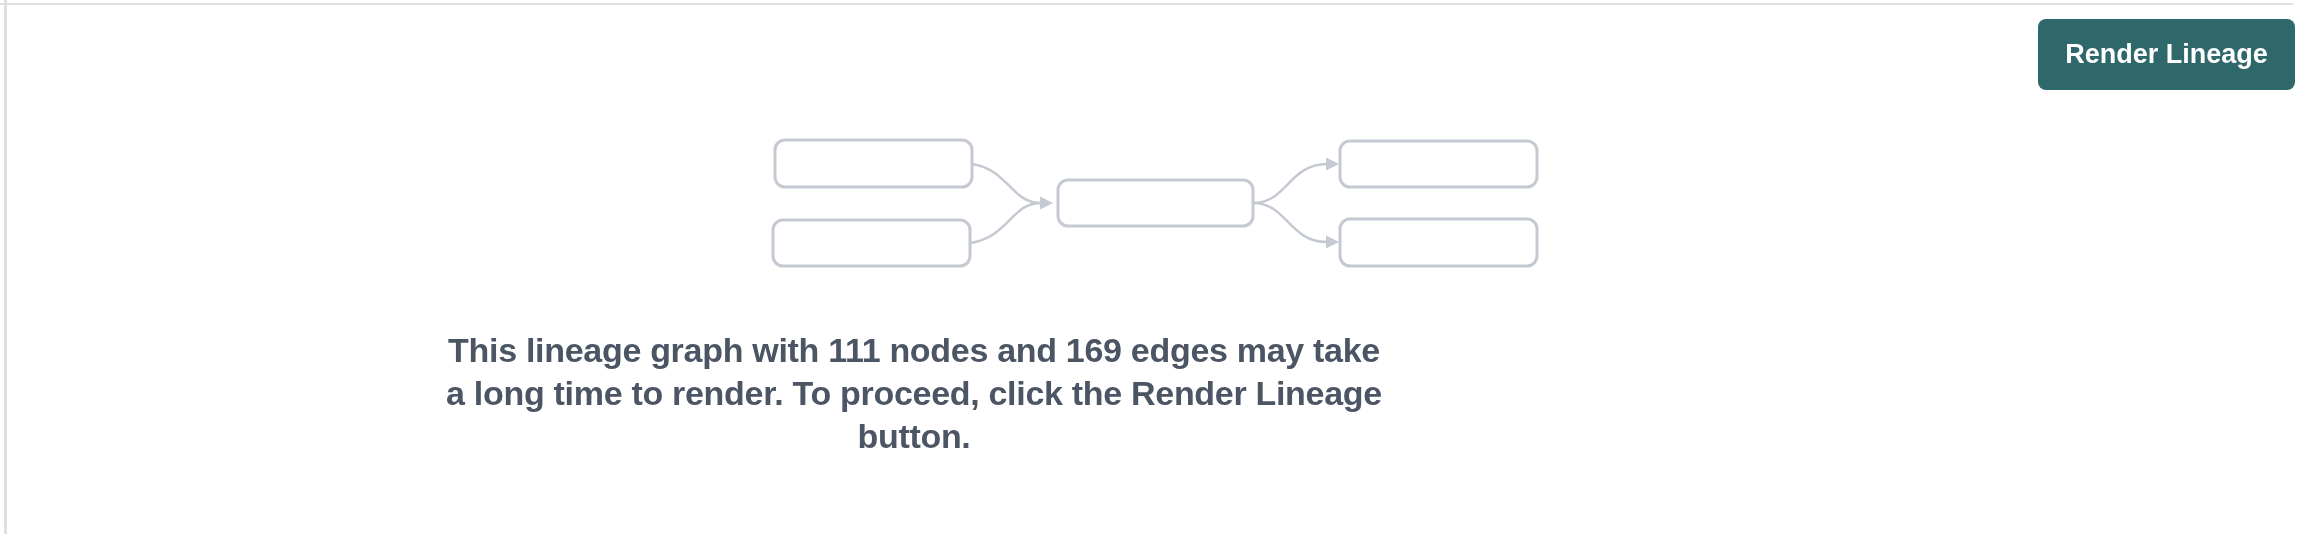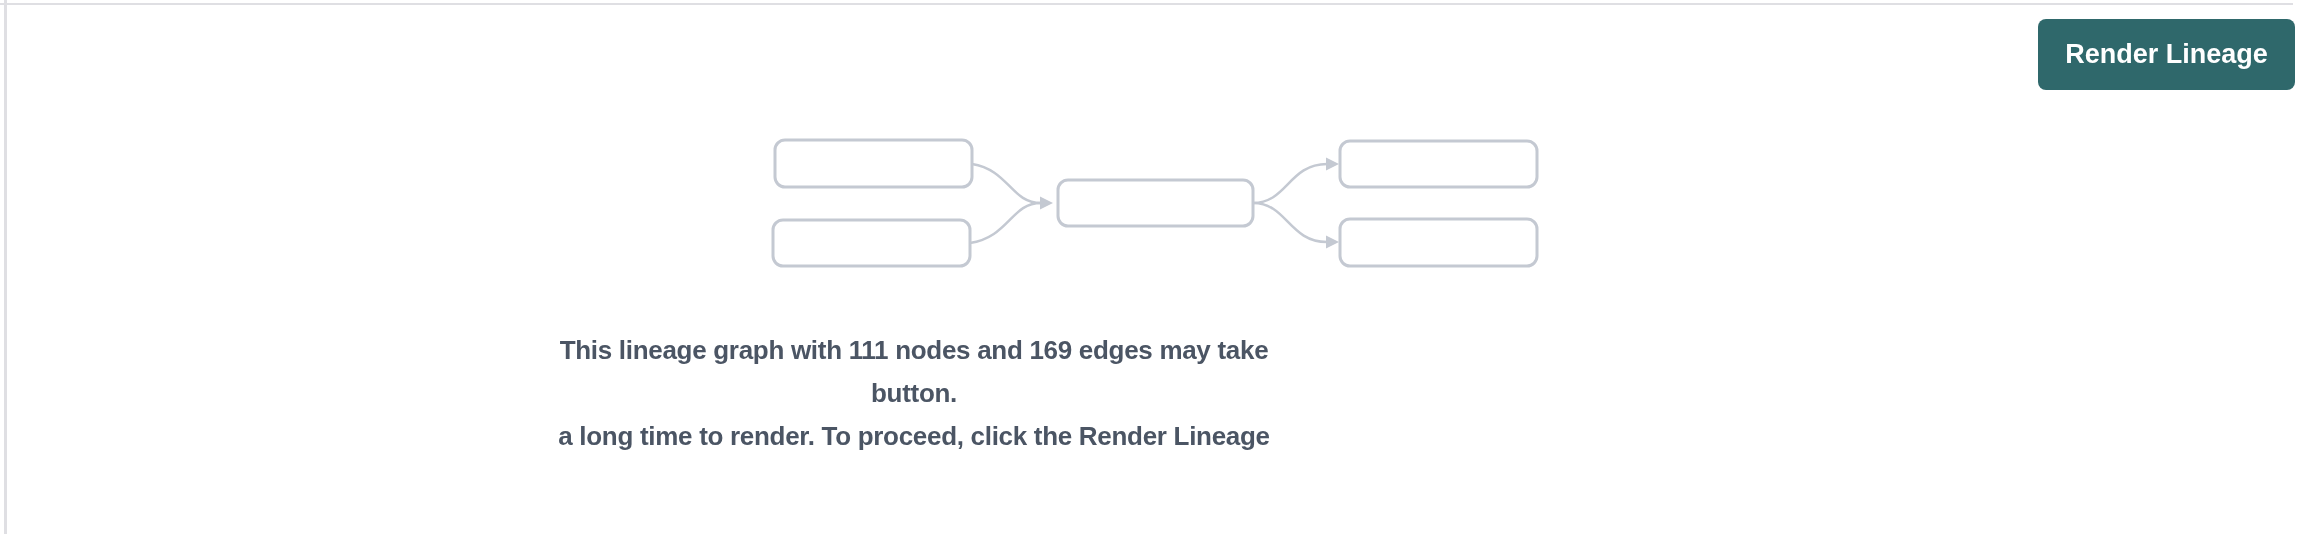--- a/index.html
+++ b/index.html
@@ -60,21 +60,21 @@
   .graph-illustration polygon {
     fill: #c4c9d2;
     stroke: none;
   }
   .lineage-message {
     position: absolute;
     left: 0; top: 329px;
     width: 1828px;
     text-align: center;
     color: #4b5564;
-    font-size: 26px;
+    font-size: 34px;
     font-weight: 700;
     letter-spacing: -0.3px;
     line-height: 43px;
   }
 </style>
 </head>
 <body>
 
 <div class="screen">
 
@@ -96,17 +96,17 @@
 
     <rect x="6" y="3" width="197" height="47" rx="10"></rect>
     <rect x="4" y="83" width="197" height="46" rx="10"></rect>
     <rect x="289" y="43" width="195" height="46" rx="10"></rect>
     <rect x="571" y="4" width="197" height="46" rx="10"></rect>
     <rect x="571" y="82" width="197" height="47" rx="10"></rect>
   </svg>
 
   <div class="lineage-message" style="color: rgb(75, 85, 100);">
     <div>This lineage graph with 111 nodes and 169 edges may take</div>
+    <div>a long time to render. To proceed, click the Render Lineage</div>
     <div>button.</div>
-    <div>a long time to render. To proceed, click the Render Lineage</div>
   </div>
 
 </div>
 
 </body></html>

